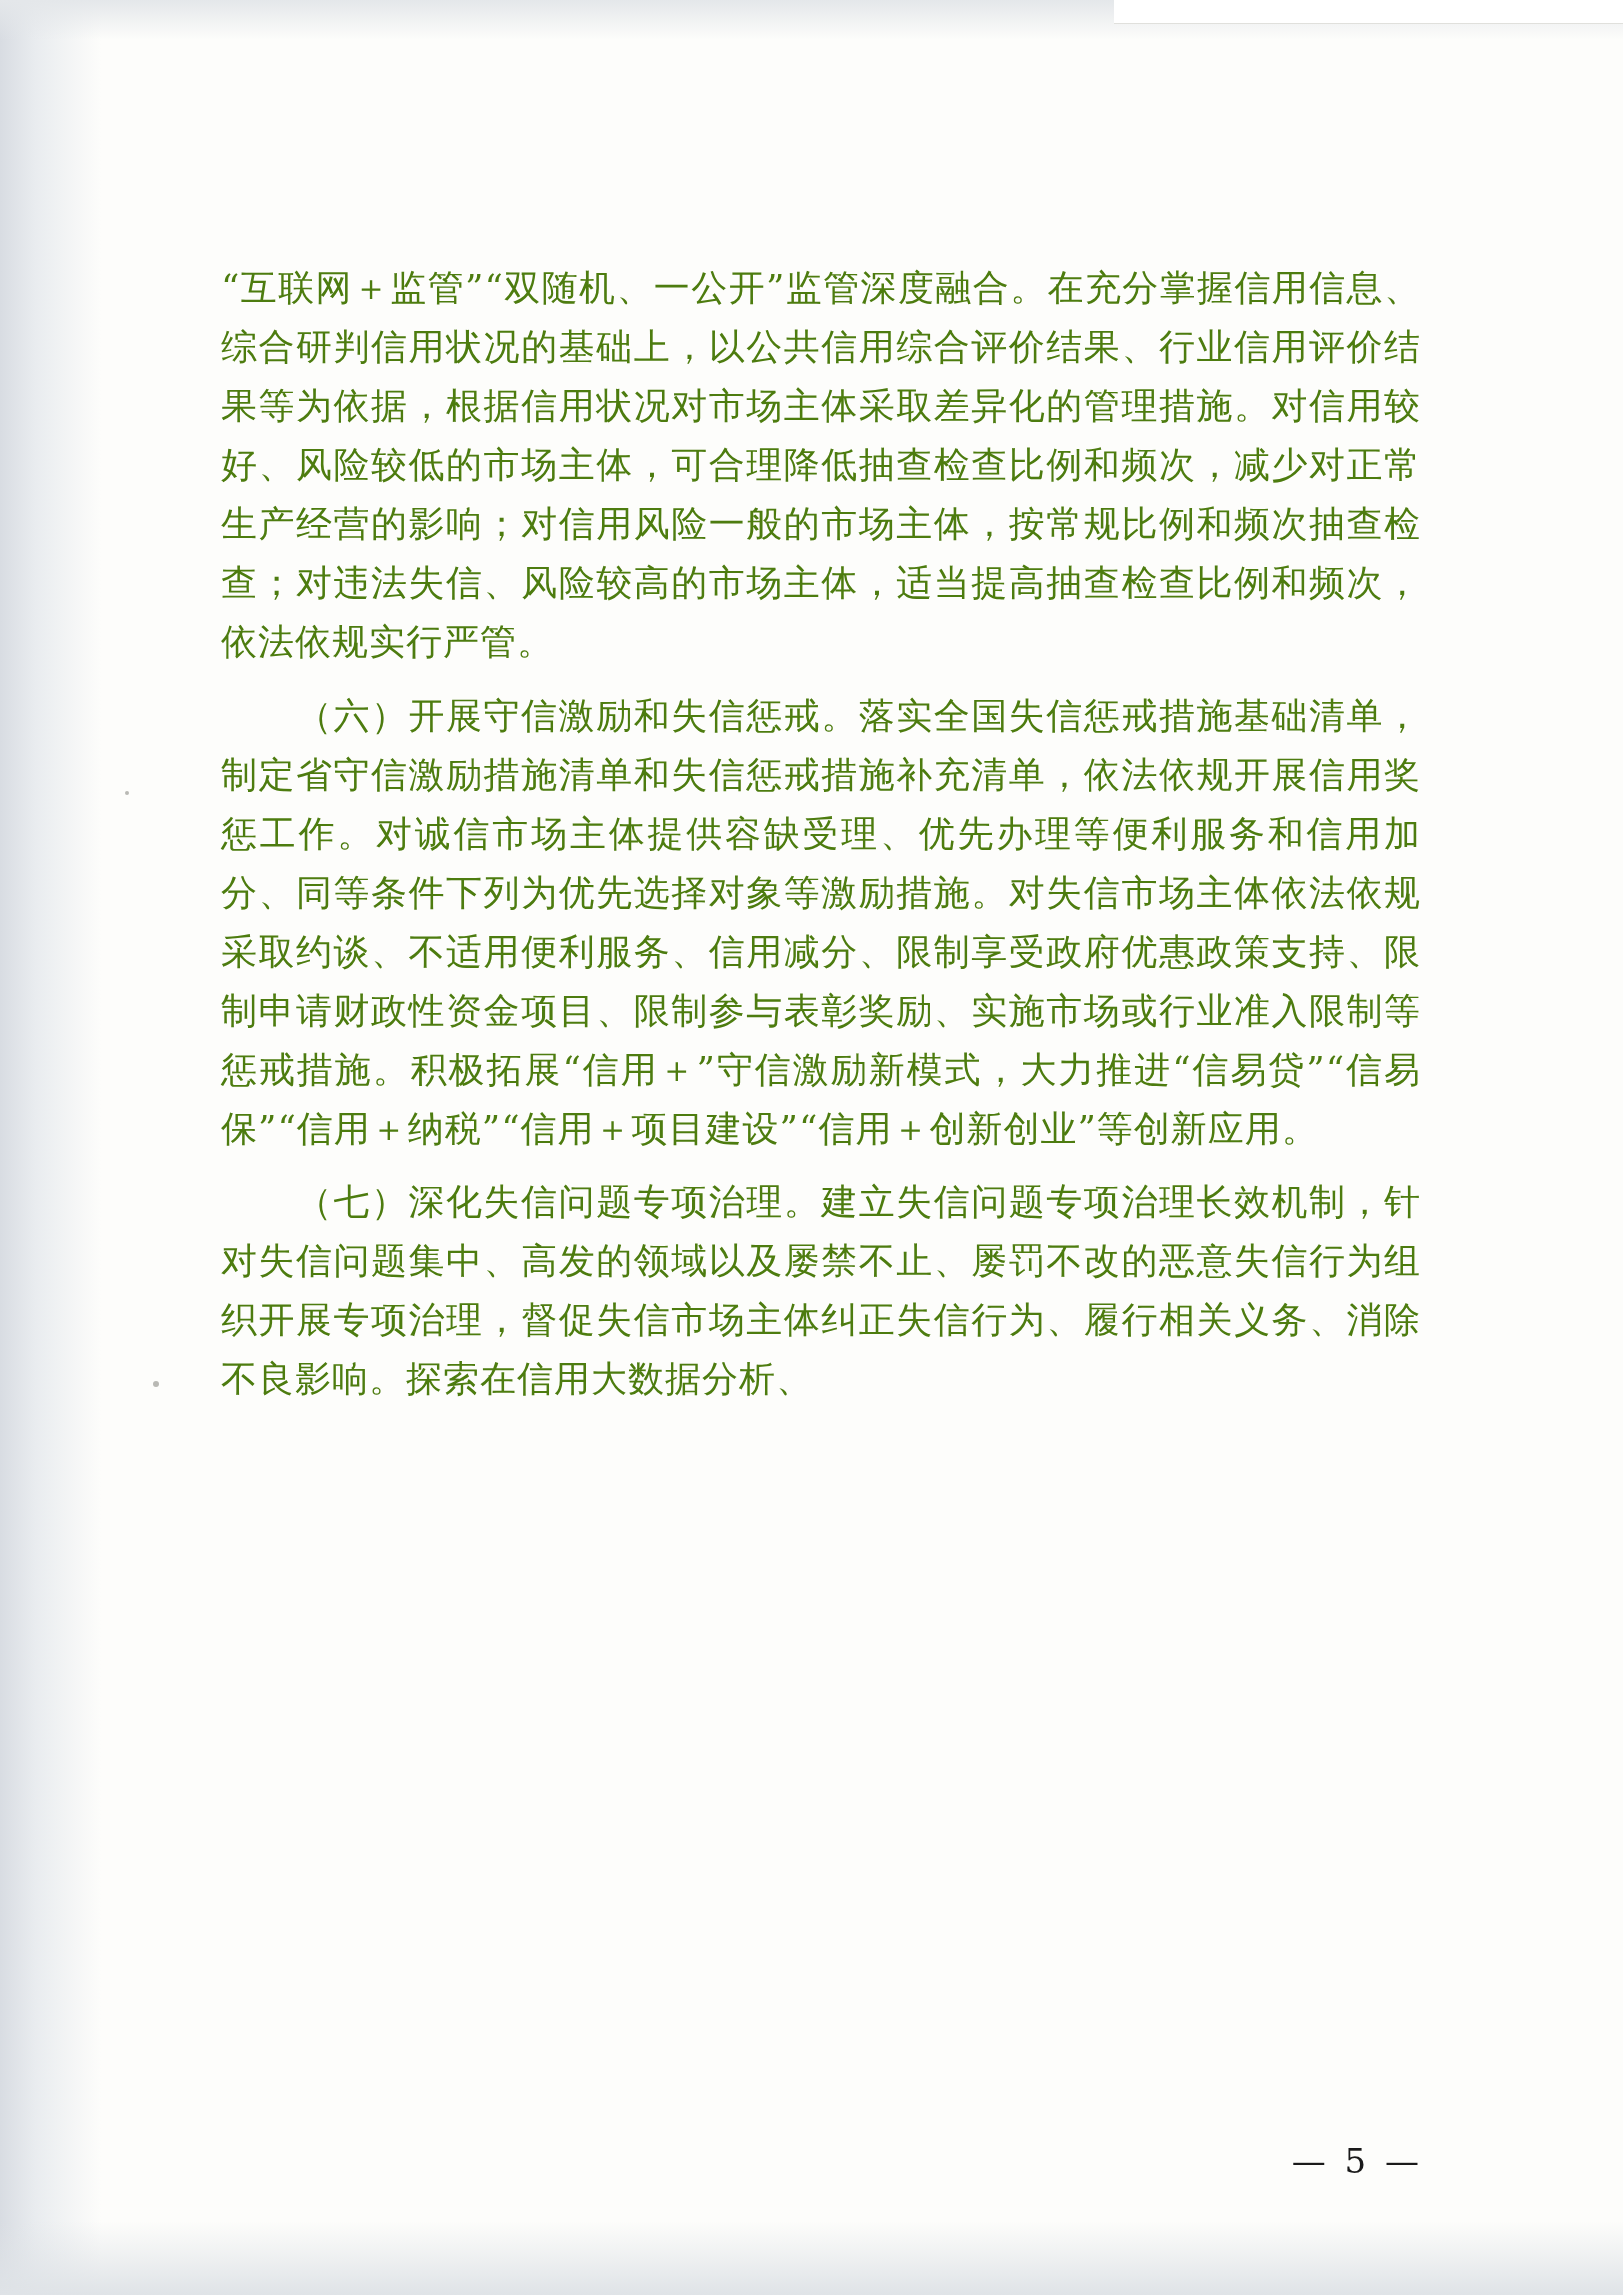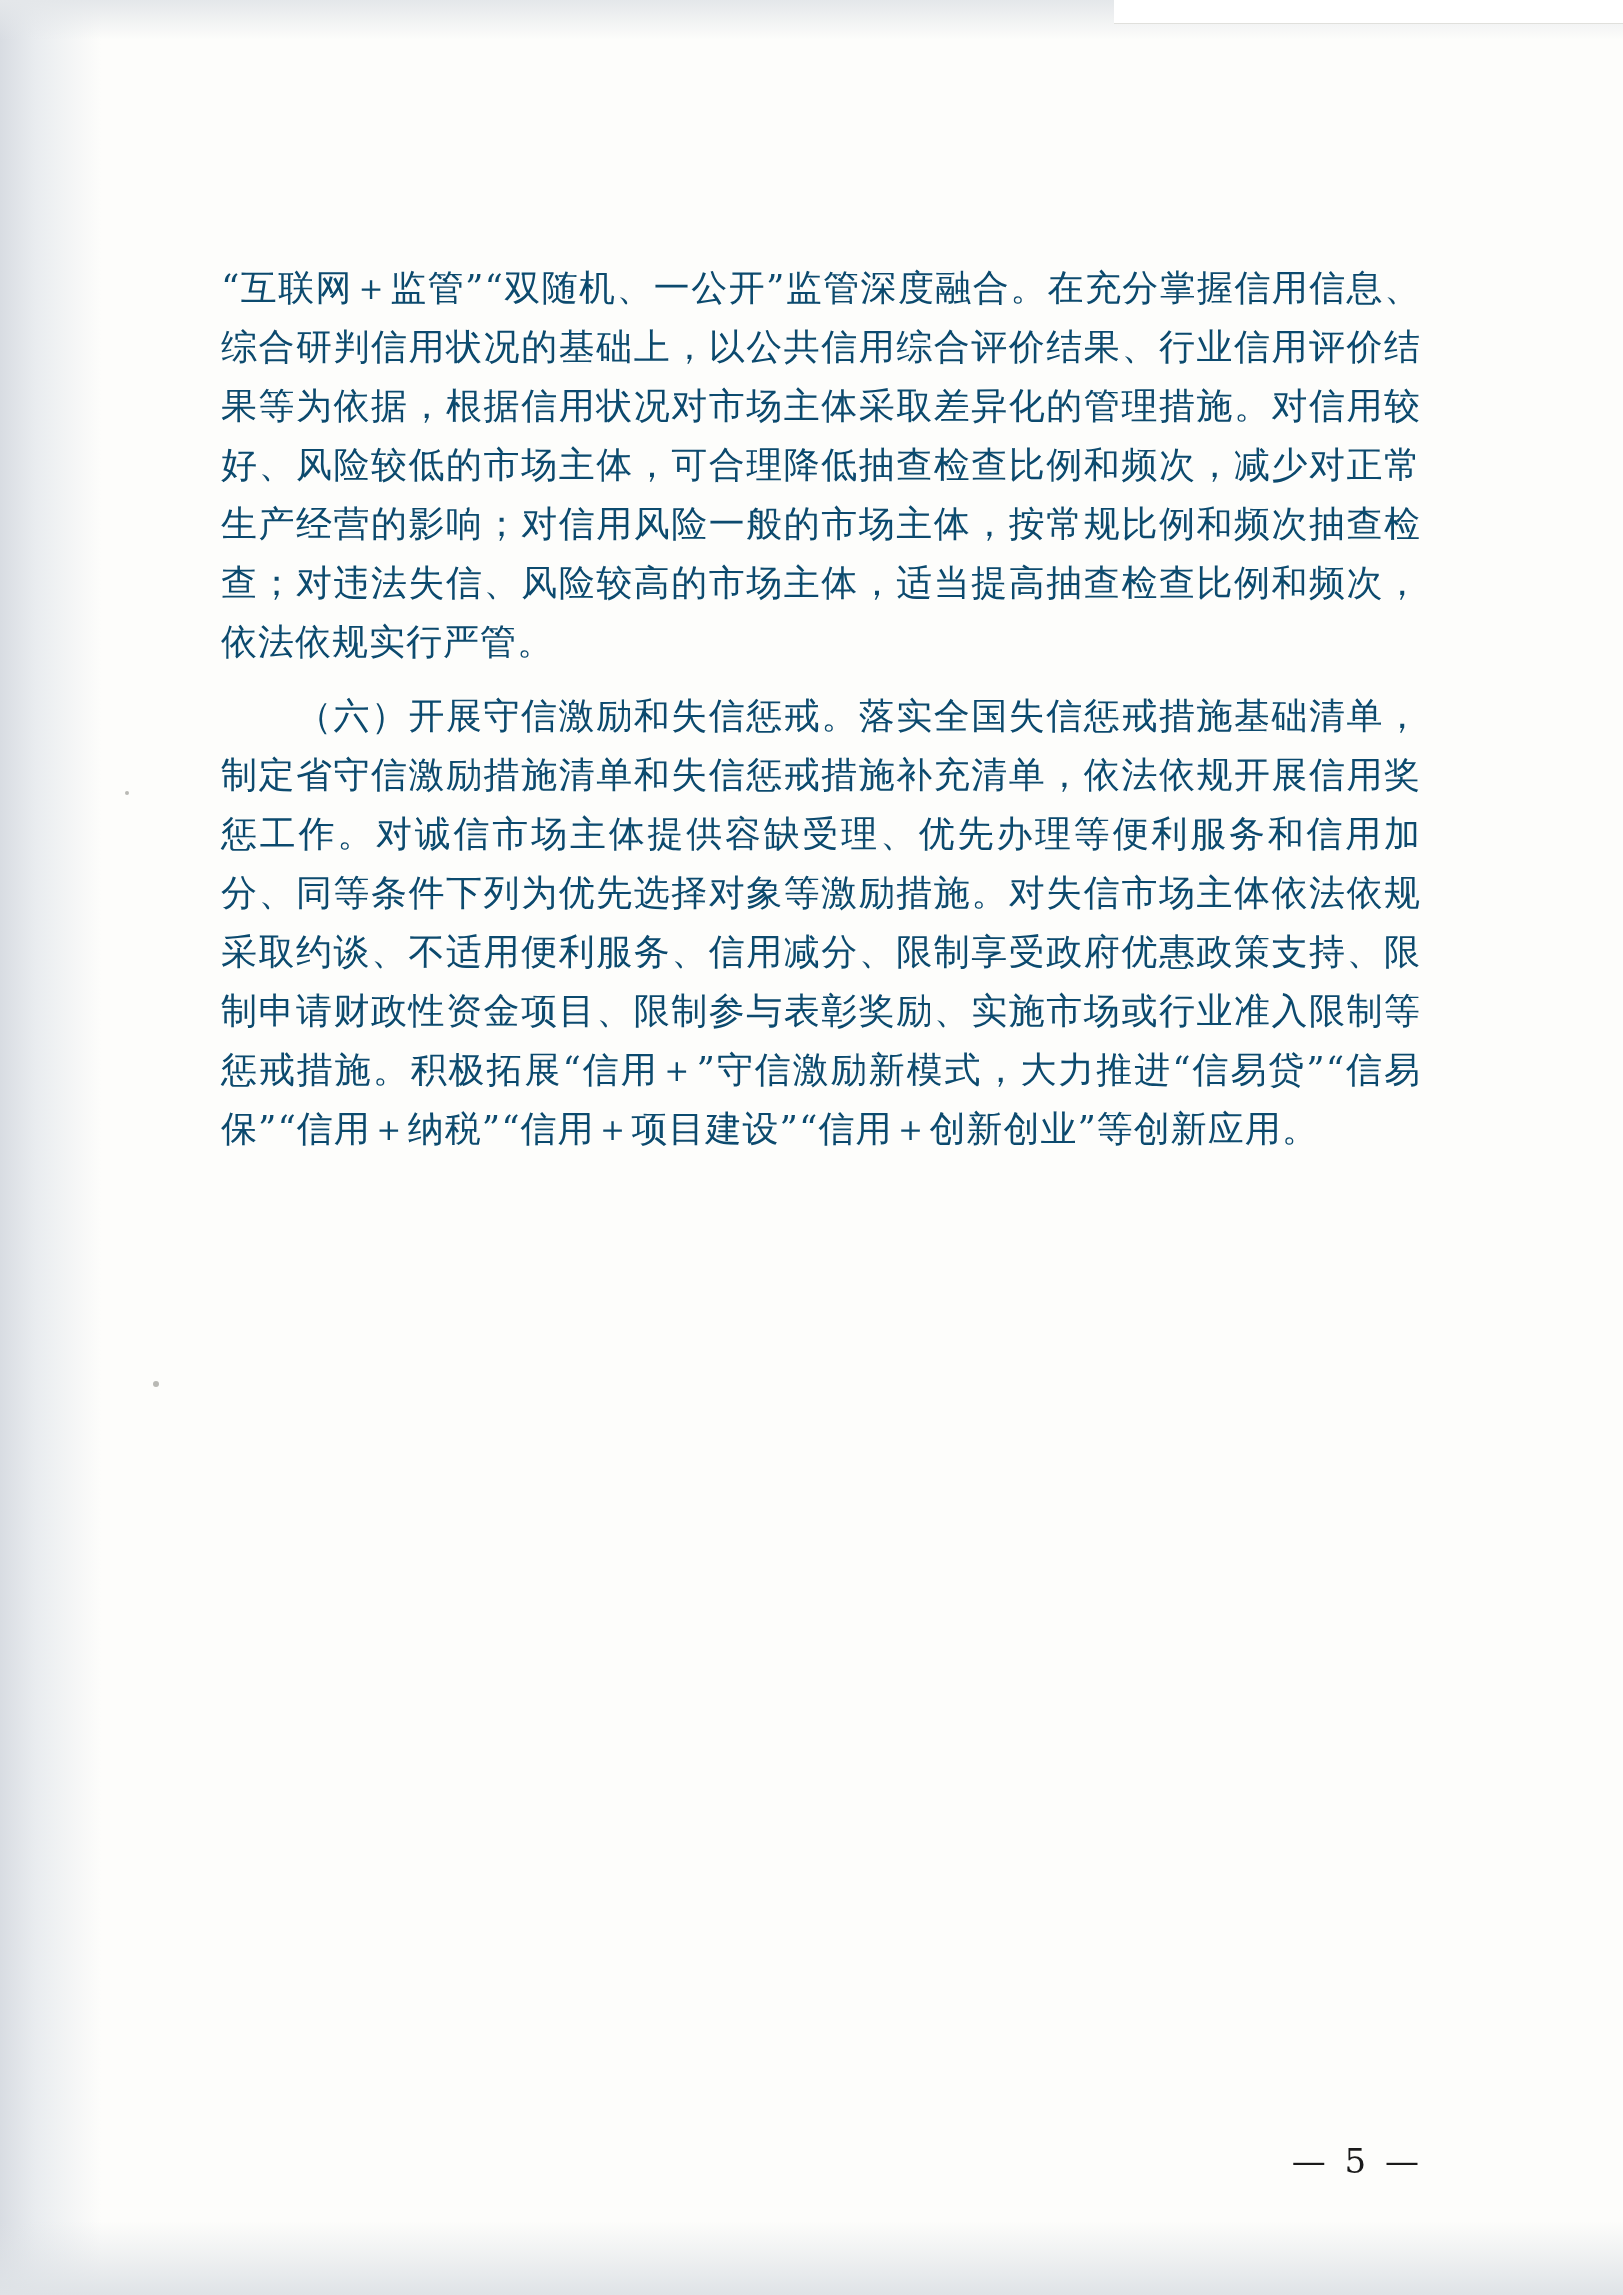--- a/index.html
+++ b/index.html
@@ -53,21 +53,21 @@
   }
 
   .content {
     position: absolute;
     left: 221px;
     top: 258px;
     width: 1200px;
   }
 
   .para {
-    color: #0c4a6e;
+    color: #4d7c0f;
     font-size: 36px;
     line-height: 59px;
     letter-spacing: 1px;
     text-align: justify;
     text-justify: inter-character;
     margin: 0 0 2.7px 0;
     font-family: "DejaVu Serif", "Liberation Serif", serif;
   }
   .para.indent {
     text-indent: 75px;
@@ -104,19 +104,22 @@
   <div class="content">
 
     <p class="para">
       <span>“互联网＋监管”“双随机、一公开”监管深度融合。在充分掌握信用信息、综合研判信用状况的基础上，以公共信用综合评价结果、行业信用评价结果等为依据，根据信用状况对市场主体采取差异化的管理措施。对信用较好、风险较低的市场主体，可合理降低抽查检查比例和频次，减少对正常生产经营的影响；对信用风险一般的市场主体，按常规比例和频次抽查检查；对违法失信、风险较高的市场主体，适当提高抽查检查比例和频次，依法依规实行严管。</span>
     </p>
 
     <p class="para indent gap">
       <span class="bold-head">（六）开展守信激励和失信惩戒。</span><span>落实全国失信惩戒措施基础清单，制定省守信激励措施清单和失信惩戒措施补充清单，依法依规开展信用奖惩工作。对诚信市场主体提供容缺受理、优先办理等便利服务和信用加分、同等条件下列为优先选择对象等激励措施。对失信市场主体依法依规采取约谈、不适用便利服务、信用减分、限制享受政府优惠政策支持、限制申请财政性资金项目、限制参与表彰奖励、实施市场或行业准入限制等惩戒措施。积极拓展“信用＋”守信激励新模式，大力推进“信易贷”“信易保”“信用＋纳税”“信用＋项目建设”“信用＋创新创业”等创新应用。</span>
     </p>
 
+    <p class="para indent gap">
+      <span class="bold-head">（七）深化失信问题专项治理。</span><span>建立失信问题专项治理长效机制，针对失信问题集中、高发的领域以及屡禁不止、屡罚不改的恶意失信行为组织开展专项治理，督促失信市场主体纠正失信行为、履行相关义务、消除不良影响。探索在信用大数据分析、</span>
+    </p>
 
   </div>
 
   <div class="page-number">— 5 —</div>
 
 </div>
 
 
 </body></html>

